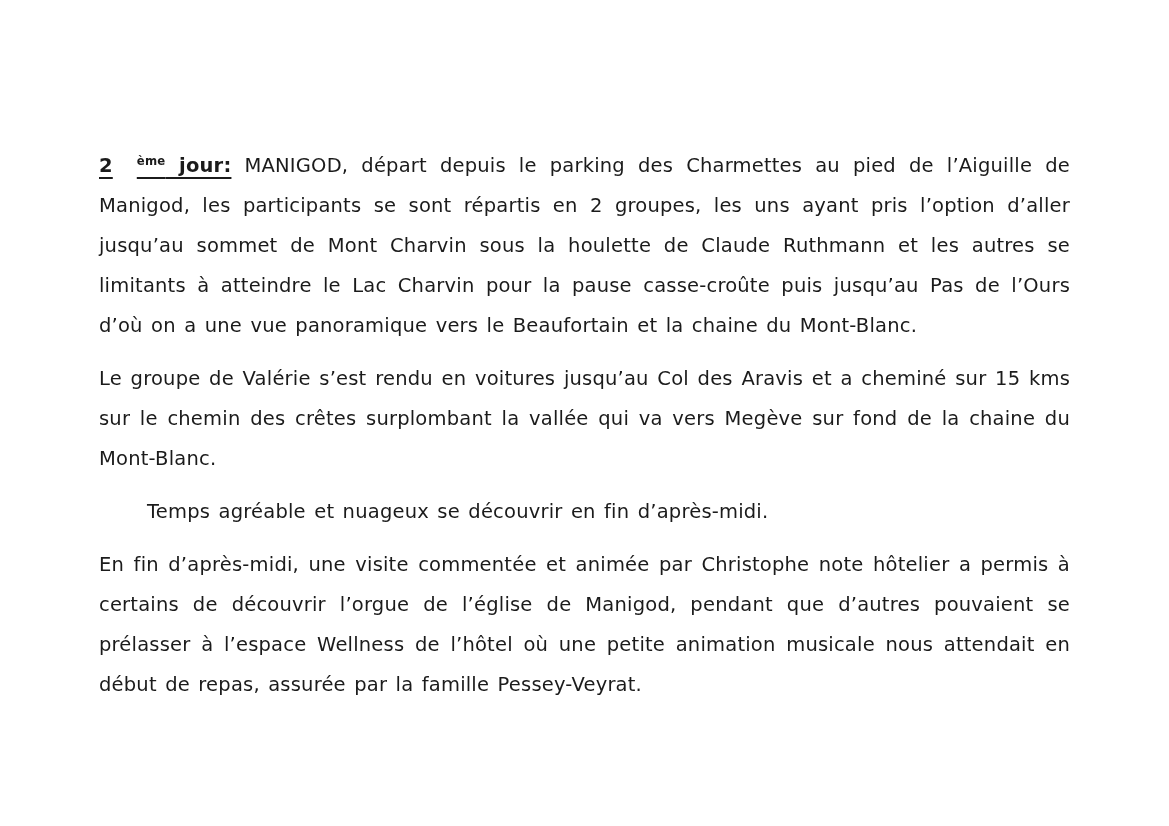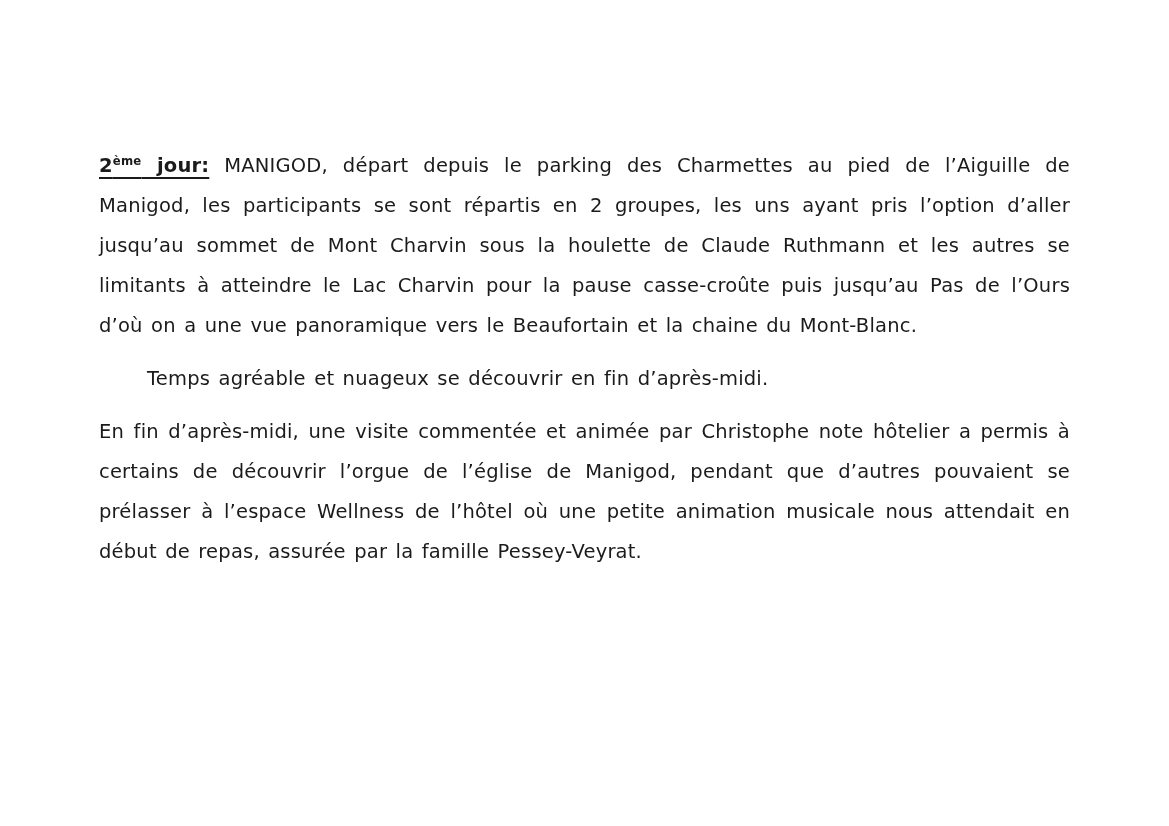--- a/index.html
+++ b/index.html
@@ -33,27 +33,29 @@
   .day-heading {
     text-decoration: underline;
     text-underline-offset: 5px;
     text-decoration-thickness: 1.5px;
     font-weight: 600;
   }
   .day-heading sup {
     font-size: 0.6em;
     line-height: 0;
     vertical-align: super;
+    margin-left: 24px;
   }
 </style>
 </head>
 <body>
 
 <div class="page">
 
   <p class="para"><span class="day-heading"><span>2</span><sup>ème</sup><span> jour:</span></span><span> MANIGOD, départ depuis le parking des Charmettes au pied de l’Aiguille de Manigod, les participants se sont répartis en 2 groupes, les uns ayant pris l’option d’aller jusqu’au sommet de Mont Charvin sous la houlette de Claude Ruthmann et les autres se limitants à atteindre le Lac Charvin pour la pause casse-croûte puis jusqu’au Pas de l’Ours d’où on a une vue panoramique vers le Beaufortain et la chaine du Mont-Blanc.</span></p>
 
+  <p class="para"><span>Le groupe de Valérie s’est rendu en voitures jusqu’au Col des Aravis et a cheminé sur 15 kms sur le chemin des crêtes surplombant la vallée qui va vers Megève sur fond de la chaine du Mont-Blanc.</span></p>
 
   <p class="para indent"><span>Temps agréable et nuageux se découvrir en fin d’après-midi.</span></p>
 
   <p class="para"><span>En fin d’après-midi, une visite commentée et animée par Christophe note hôtelier a permis à certains de découvrir l’orgue de l’église de Manigod, pendant que d’autres pouvaient se prélasser à l’espace Wellness de l’hôtel où une petite animation musicale nous attendait en début de repas, assurée par la famille Pessey-Veyrat.</span></p>
 
 </div>
 
 </body></html>

